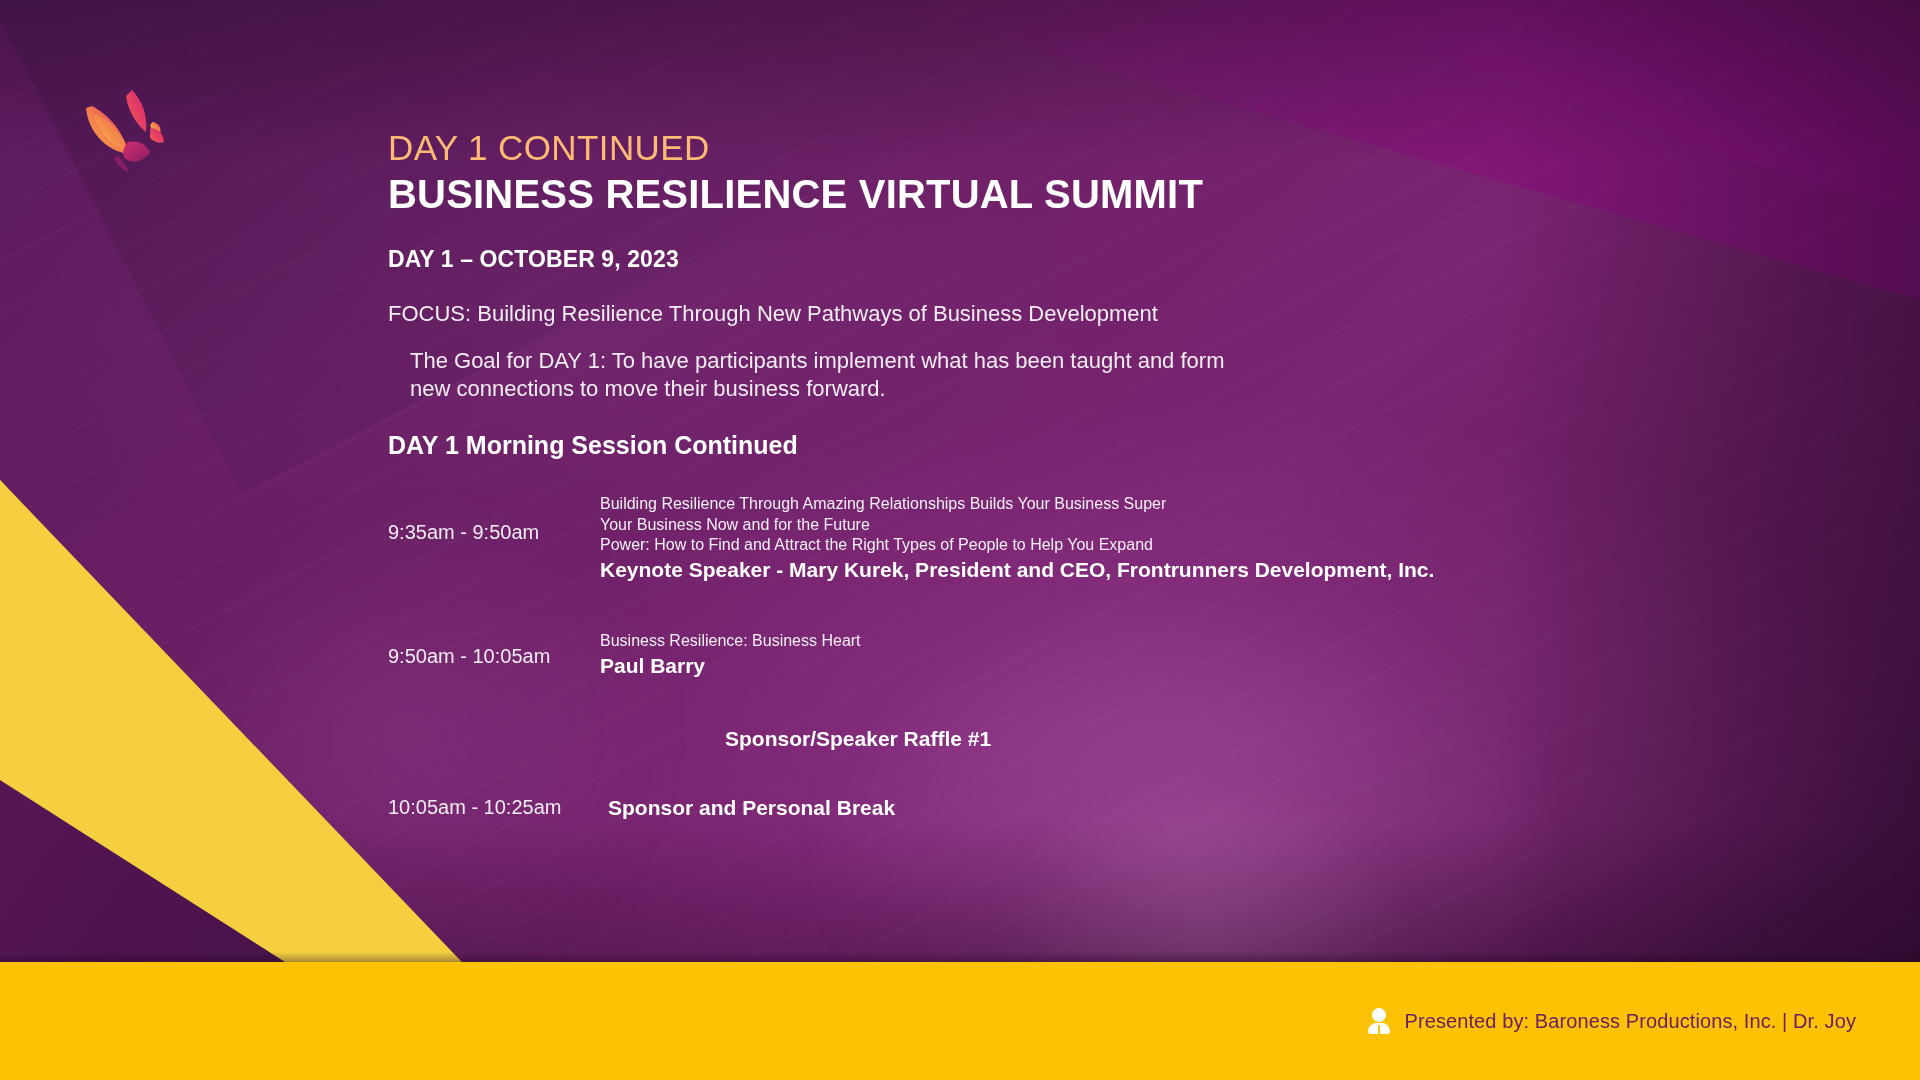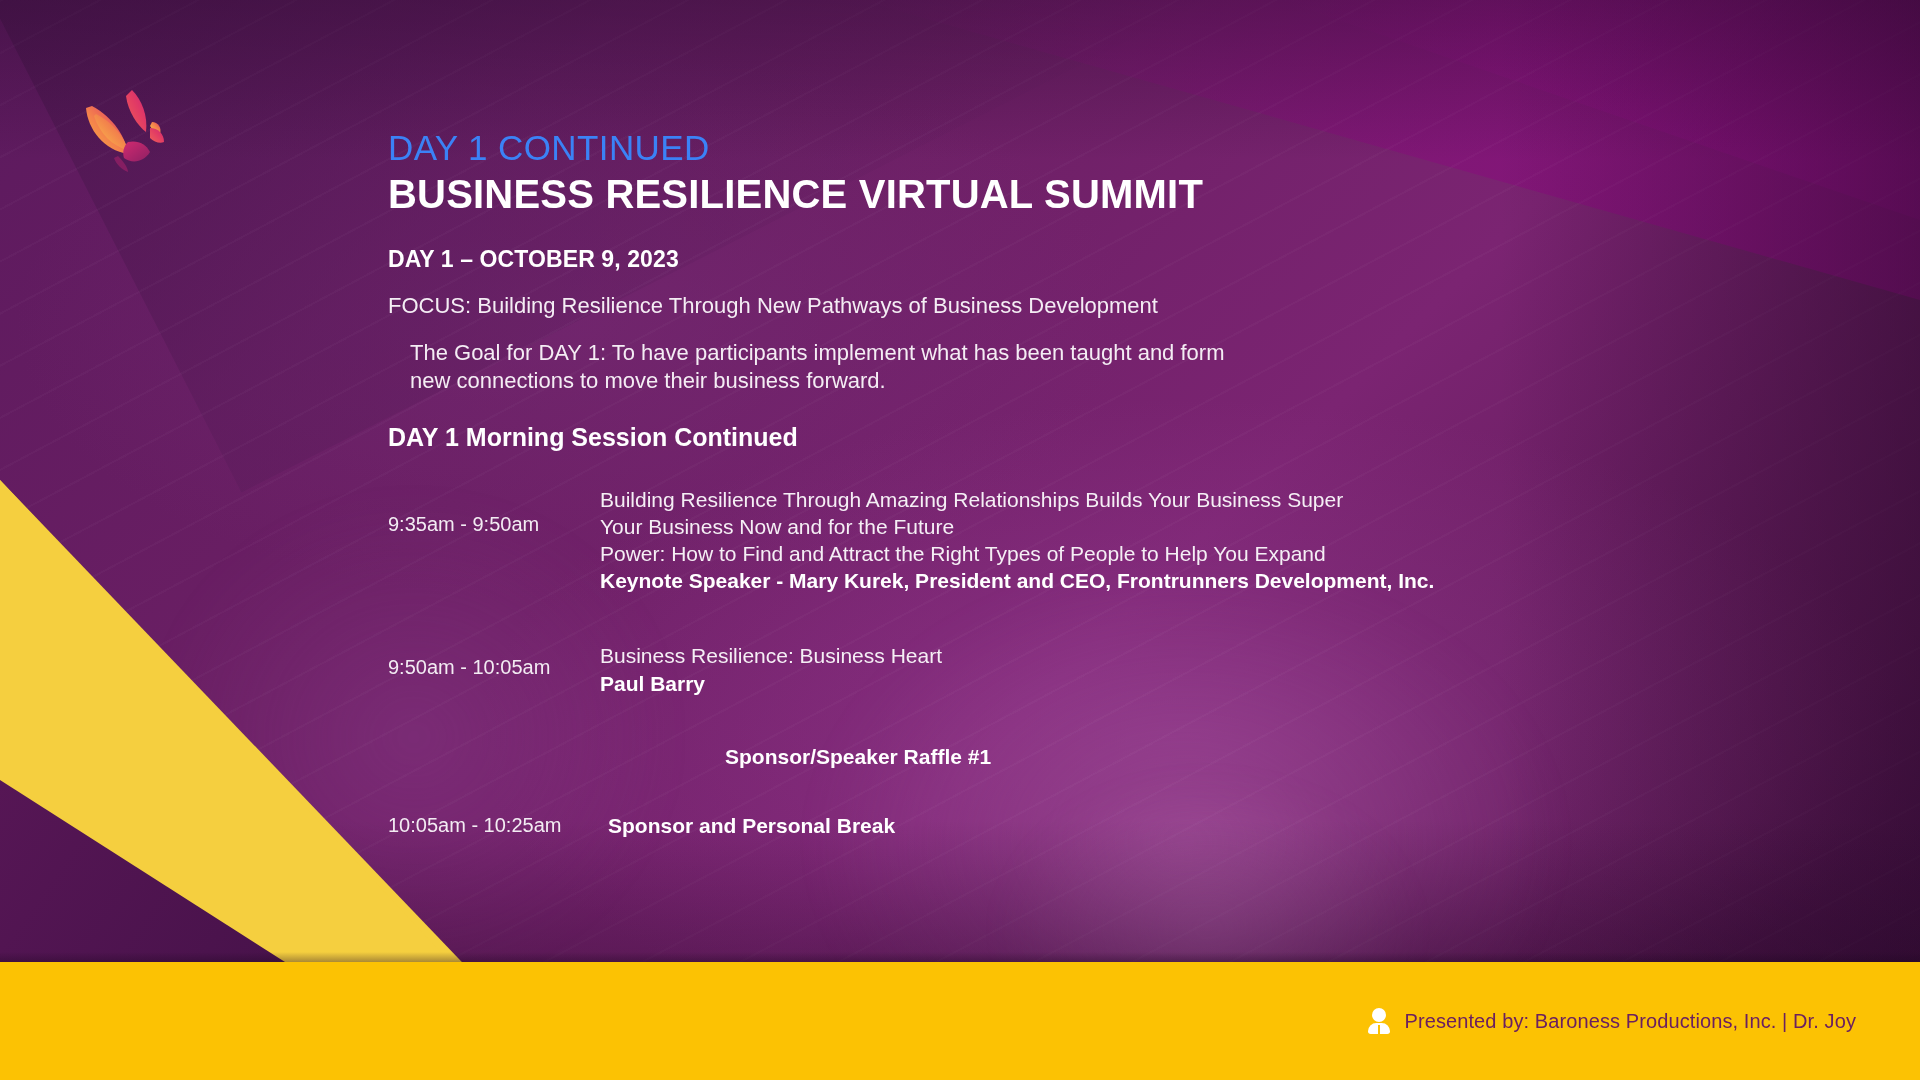--- a/index.html
+++ b/index.html
@@ -137,49 +137,49 @@
   
   .logo { position:absolute; left:78px; top:82px; width:100px; height:90px; }
 
   
   .content {
     position:absolute; left:388px; top:128px; width:1280px;
     color:#ffffff;
   }
   .kicker {
     font-size:35px; font-weight:400; letter-spacing:0.4px;
-    line-height:1.16; color:#3b82f6;
+    line-height:1.16; color:#fdba74;
   }
   .title {
     font-size:40px; font-weight:700; letter-spacing:0.2px;
     line-height:1.18; margin-top:2px; color:#ffffff;
   }
   .daydate {
     font-size:23px; font-weight:700; margin-top:28px; letter-spacing:0.1px;
   }
   .focus {
-    font-size:22px; font-weight:400; margin-top:20px; color:#f4edf4;
+    font-size:22px; font-weight:400; margin-top:28px; color:#f4edf4;
   }
   .goal {
     font-size:22px; font-weight:400; margin-top:20px; line-height:1.28; color:#f4edf4;margin-left:22px;
   }
   .session-head {
     font-size:25px; font-weight:700; margin-top:28px;
   }
 
   .sched { margin-top:34px; width:100%; }
   .row { display:flex; align-items:flex-start; }
   .row .time {
     width:212px; flex:0 0 212px;
     font-size:20px; font-weight:400; color:#f3ecf3;
     text-align:left; padding-top:0;
   }
   .row .desc { flex:1 1 auto; }
   .desc .line {
-    font-size:21px; font-weight:400; line-height:1.29; color:#f5eff5;
+    font-size:16px; font-weight:400; line-height:1.29; color:#f5eff5;
   }
   .desc .bold {
     font-size:21px; font-weight:700; color:#ffffff; line-height:1.34;
   }
   .row.r1 { margin-top:0; }
   .row.r1 .time { padding-top:27px; }
   .row.r2 { margin-top:47px; }
   .row.r2 .time { padding-top:14px; }
   .row.r3 { margin-top:47px; }
   .raffle {

